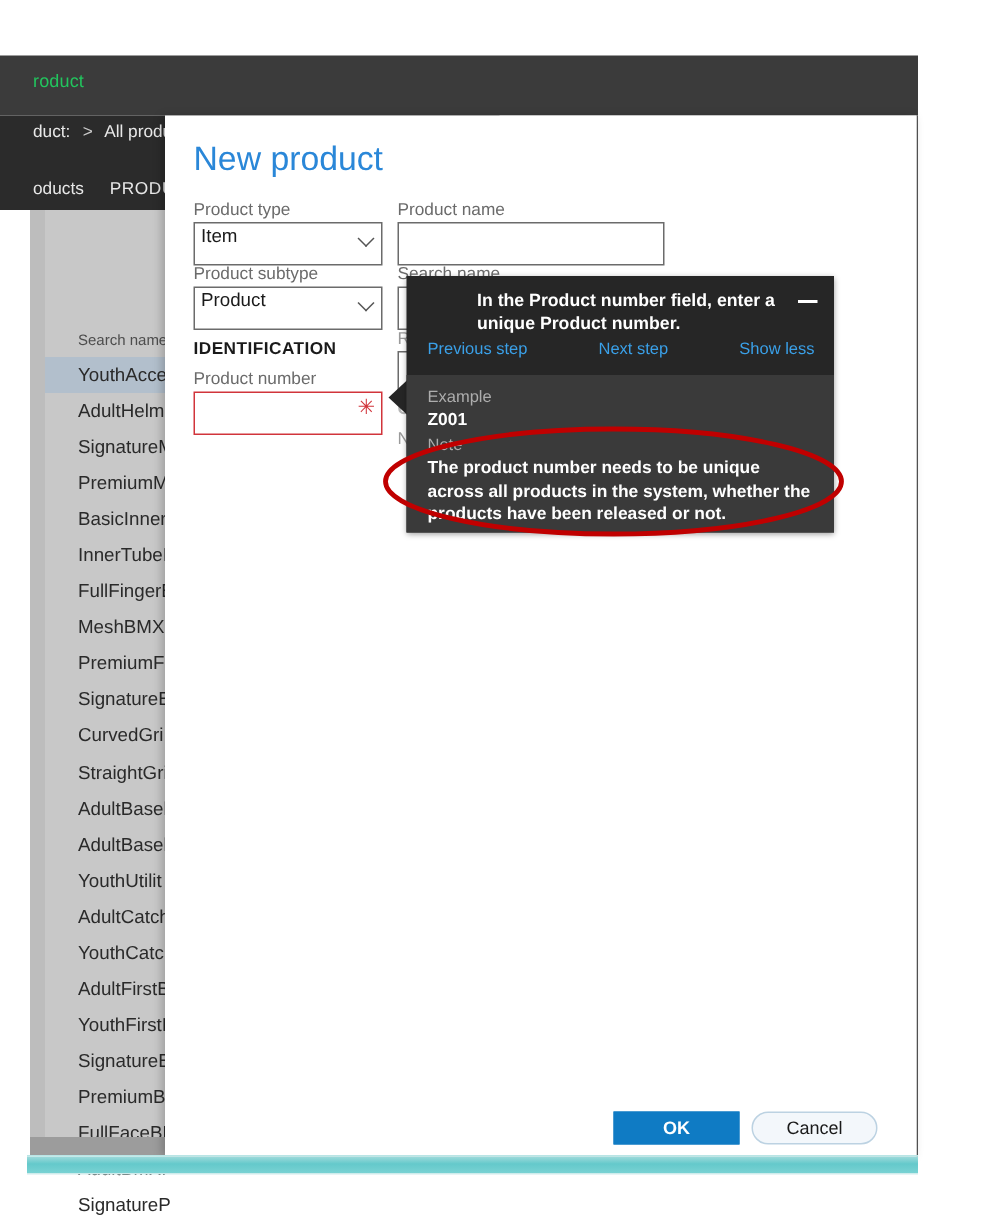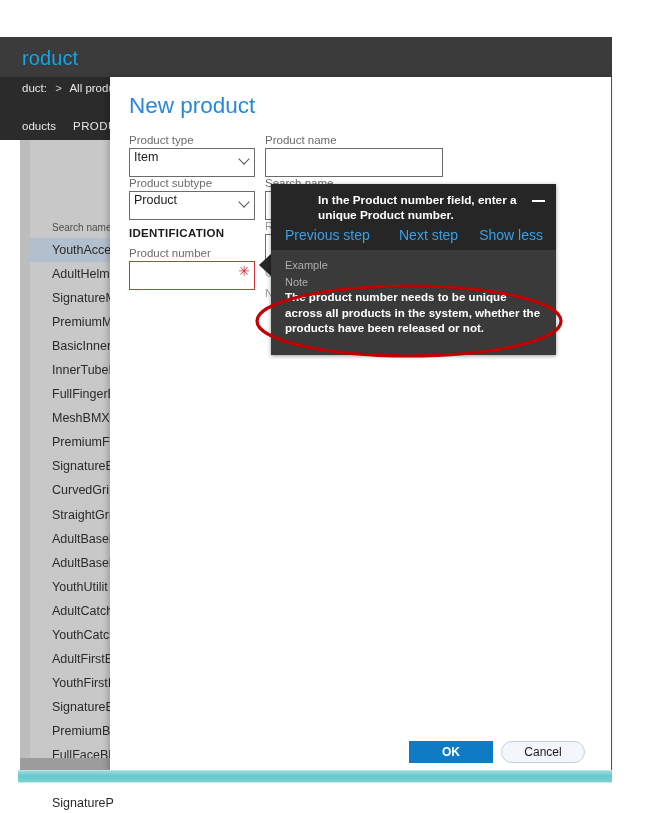--- a/index.html
+++ b/index.html
@@ -26,22 +26,22 @@
   
   .app-header {
     position: absolute;
     left: 0; top: 37px;
     width: 612px; height: 40px;
     background: #3b3b3b;
   }
   .app-header-title {
     position: absolute;
     left: 22px; top: 10px;
-    font-size: 20px;
-    color: #0ea5e9;
+    font-size: 12px;
+    color: #22c55e;
     letter-spacing: .1px;
     white-space: nowrap;
   }
 
   
   .nav-band {
     position: absolute;
     left: 0; top: 77px;
     width: 333px; height: 63px;
     background: #2b2b2b;
@@ -246,21 +246,21 @@
     display: block;
   }
   .coach-links {
     position: absolute;
     left: 0; top: 43px;
     width: 285px;
     height: 22px;
   }
   .coach-link {
     position: absolute;
-    font-size: 14px;
+    font-size: 11px;
     color: #3aa0e8;
     white-space: nowrap;
     cursor: pointer;
   }
   .coach-link.prev { left: 14px; }
   .coach-link.next { left: 128px; }
   .coach-link.showless { right: 13px; }
   .coach-body {
     position: absolute;
     left: 0; top: 66px;
@@ -461,20 +461,21 @@
     </div>
 
     <div class="coach-links">
       <span class="coach-link prev">Previous step</span>
       <span class="coach-link next">Next step</span>
       <span class="coach-link showless">Show less</span>
     </div>
 
     <div class="coach-body">
       <div class="coach-sub">Example</div>
+      <div class="coach-strong">Z001</div>
       <div class="coach-sub" style="margin-top:3px;">Note</div>
       <div class="coach-note-text">The product number needs to be unique across all products in the system, whether the products have been released or not.</div>
     </div>
   </div>
 
   <svg class="annot-ellipse" viewBox="0 0 312 78">
     <ellipse cx="156" cy="39" rx="152" ry="35" fill="none" stroke="#c00000" stroke-width="3.2"></ellipse>
   </svg>
 
   <div class="teal-strip"></div>

